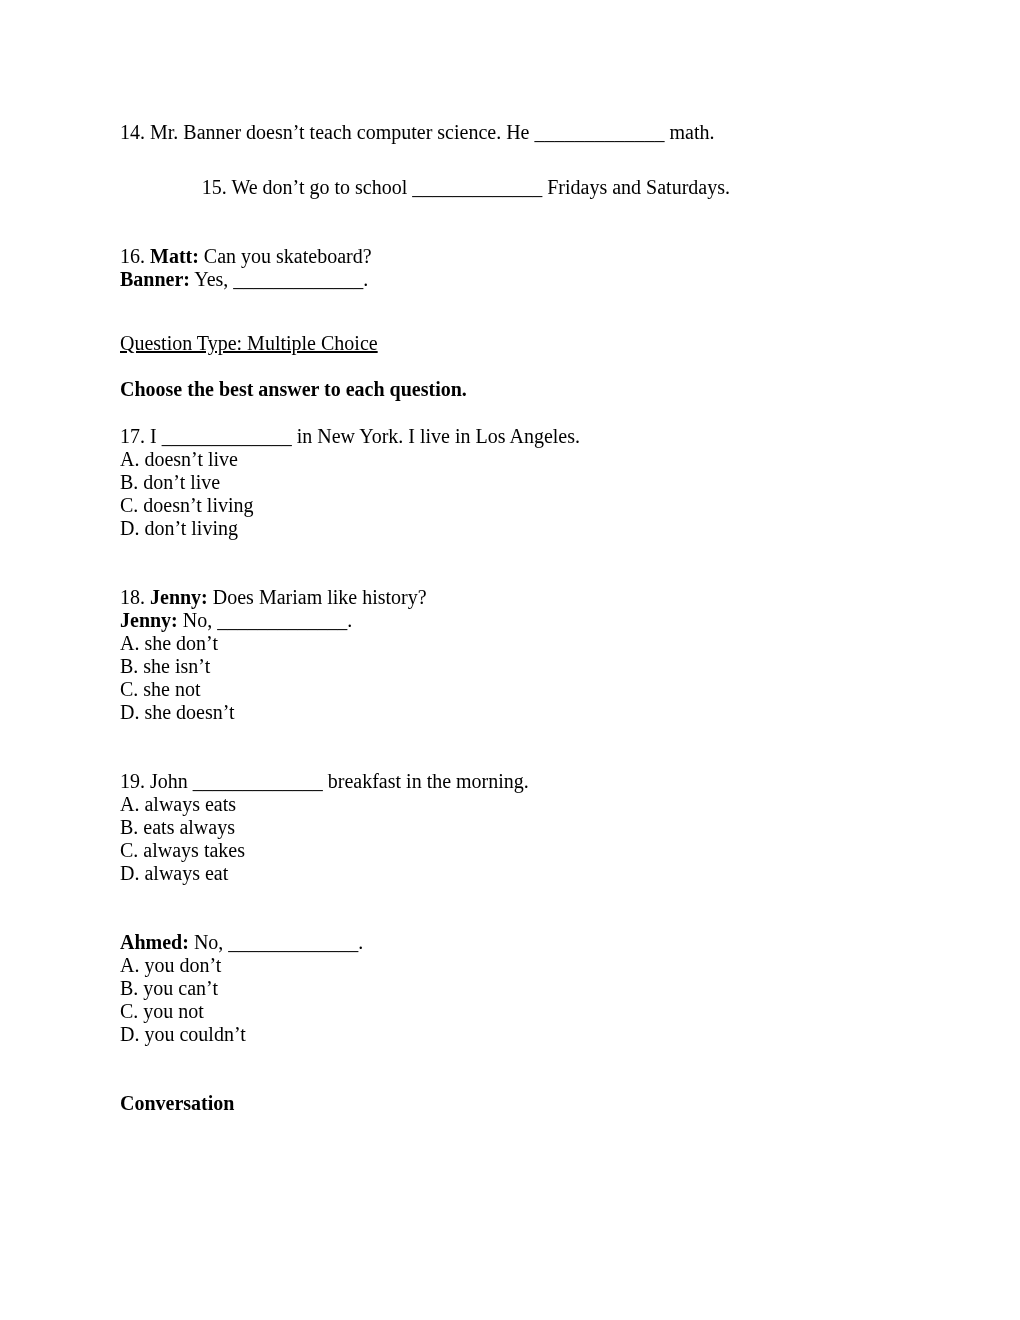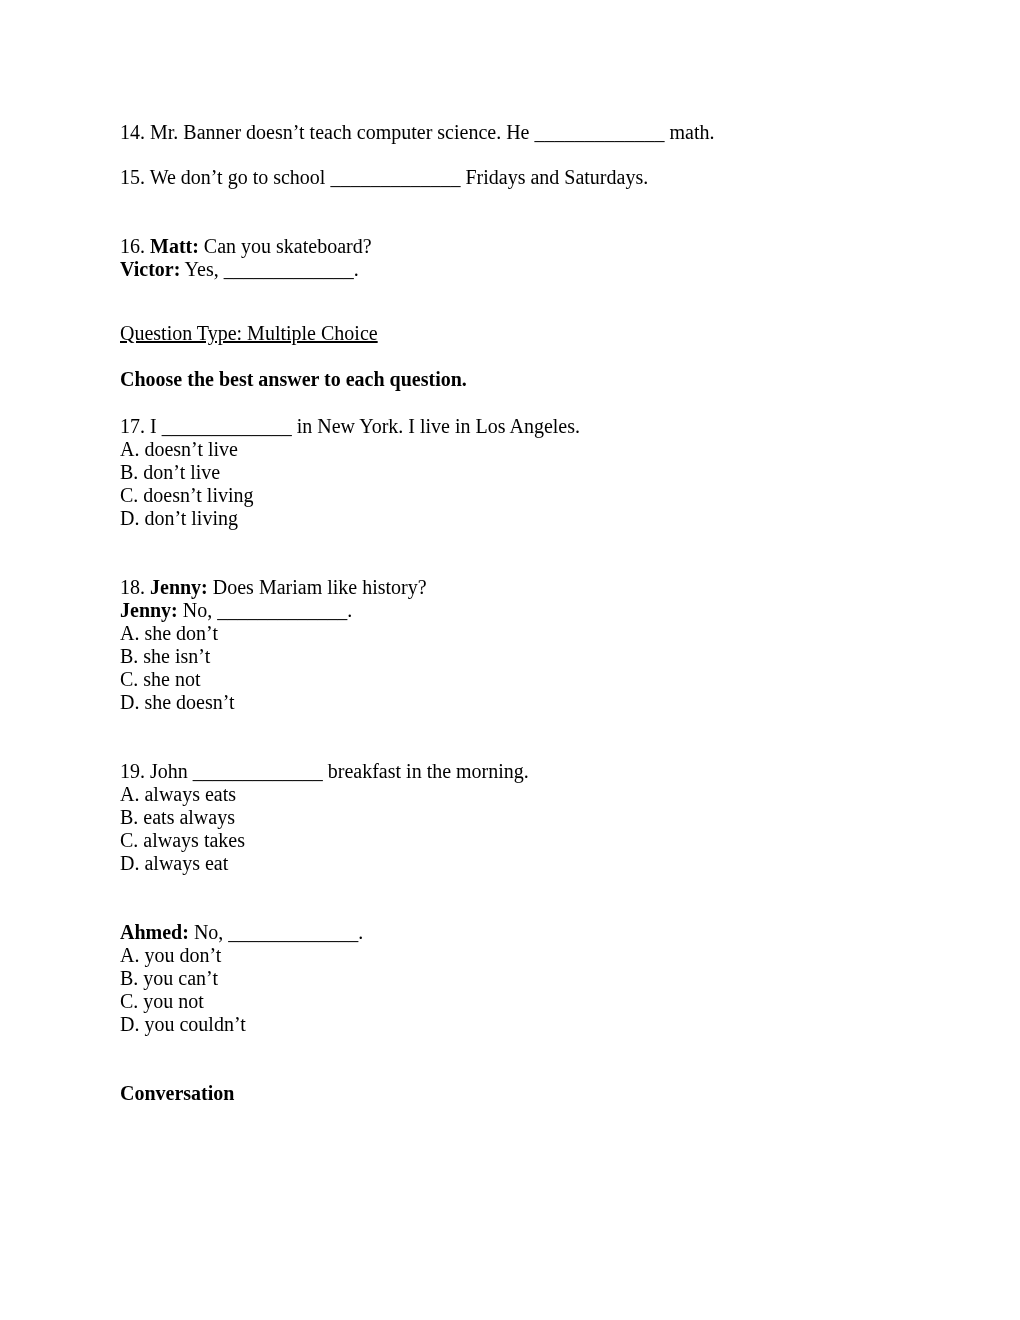--- a/index.html
+++ b/index.html
@@ -25,26 +25,26 @@
   .bold { font-weight: bold; }
   .underline { text-decoration: underline; }
 </style>
 </head>
 <body>
 
 <div class="page">
     <div class="block">
       <div class="line"><span>14. Mr. Banner doesn’t teach computer science. He _____________ math.</span></div>
     </div>
-    <div class="block" style="margin-top: 22px;">
+    <div class="block" style="margin-top: 32px; text-align: right;">
       <div class="line"><span>15. We don’t go to school _____________ Fridays and Saturdays.</span></div>
     </div>
     <div class="block" style="margin-top: 46px;">
       <div class="line"><span>16. </span><span class="bold">Matt:</span><span> Can you skateboard?</span></div>
-      <div class="line"><span class="bold">Victor:</span><span> Yes, _____________.</span></div>
+      <div class="line"><span class="bold">Banner:</span><span> Yes, _____________.</span></div>
     </div>
     <div class="block" style="margin-top: 41px;">
       <div class="line"><span class="underline">Question Type: Multiple Choice</span></div>
     </div>
     <div class="block" style="margin-top: 23px;">
       <div class="line"><span class="bold">Choose the best answer to each question.</span></div>
     </div>
     <div class="block" style="margin-top: 24px;">
       <div class="line"><span>17. I _____________ in New York. I live in Los Angeles.</span></div>
       <div class="line"><span>A. doesn’t live</span></div>

